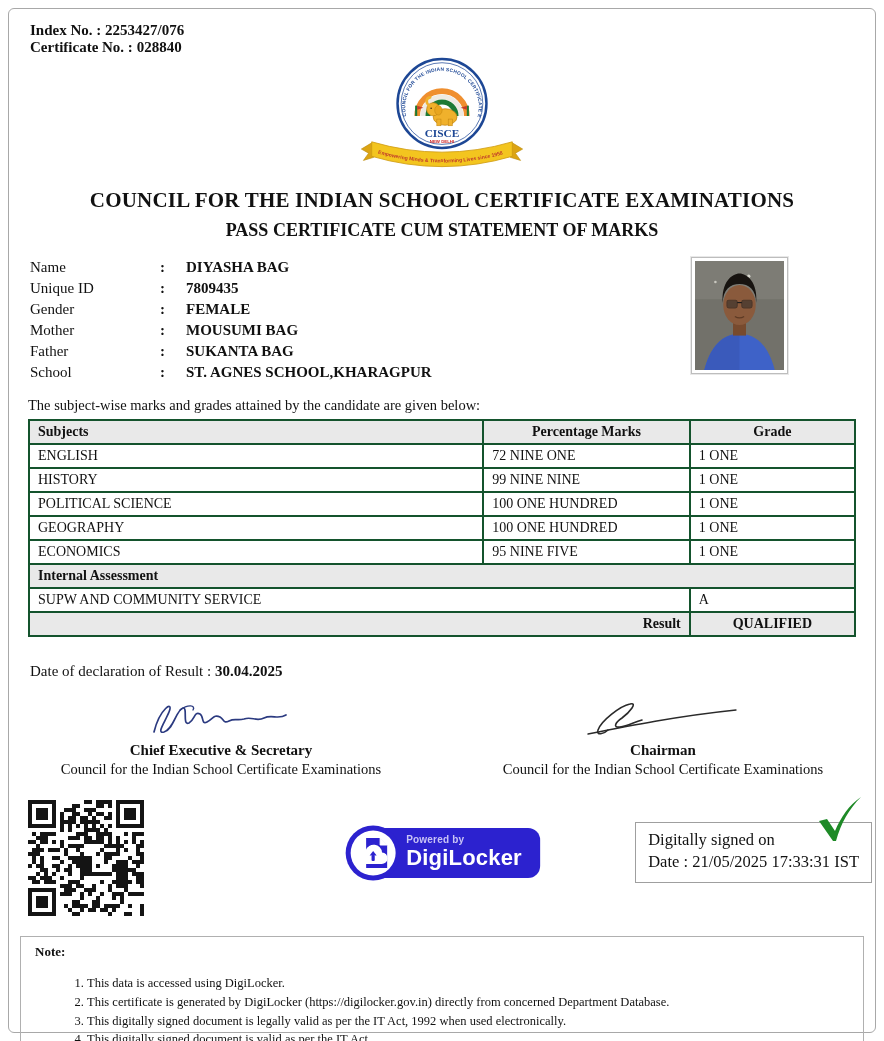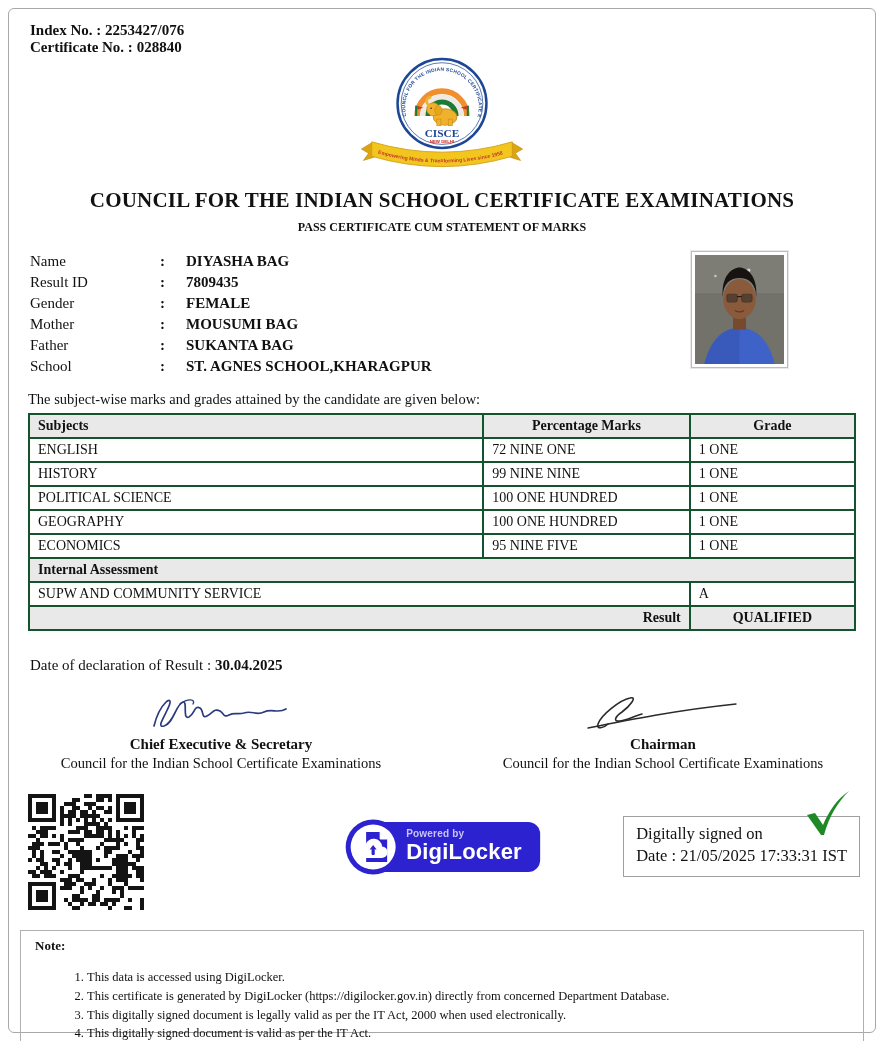--- a/index.html
+++ b/index.html
@@ -33,21 +33,21 @@
   .doc-header{display:flex; justify-content:space-between; margin:6px 30px 0 30px; font-size:15px; font-weight:bold;flex-direction:column;}
 
   
   .logo-wrap{display:flex; justify-content:center; margin-top:0px;}
   .logo-wrap svg{display:block;}
 
   
   .titles{text-align:center; margin-top:10px;}
   .title-main{font-size:21px; font-weight:bold; letter-spacing:0.2px;}
   .title-sub{font-size:17px; font-weight:bold; margin-top:6px;}
-  .title-doc{font-size:12px; font-weight:bold; margin-top:7px;}
+  .title-doc{font-size:18px; font-weight:bold; margin-top:7px;}
 
   
   .candidate{position:relative; margin:16px 30px 0 30px; min-height:128px;}
   .field-row{display:grid; grid-template-columns:130px 26px auto; font-size:15px; line-height:21px;}
   .f-label{font-weight:normal;}
   .f-colon{font-weight:bold;}
   .f-value{font-weight:bold;}
   .photo-frame{
     position:absolute; top:0; right:66px; width:97px; height:117px;
     background:#fff; border:1px solid #bdbdbd; padding:3px;
@@ -93,21 +93,21 @@
     font-family:"Liberation Sans","DejaVu Sans",sans-serif;
   }
   .dl-pill{
     background:var(--digilocker-blue); color:#fff; border-radius:12px;
     padding:7px 18px 9px 44px; margin-left:-40px; line-height:1.05;
   }
   .dl-powered{font-size:10px; color:#c9c4f5; font-weight:bold; letter-spacing:0.2px;}
   .dl-name{font-size:22px; font-weight:bold; letter-spacing:0.2px;}
   .dl-circle{position:relative; z-index:2; width:58px; height:58px; flex:0 0 auto;}
   .signed-box{
-    position:absolute; right:24px; top:22px;
+    position:absolute; right:12px; top:22px;
     border:1px solid #9f9f9f; padding:6px 12px 8px 12px;
     font-size:16.5px; line-height:1.35; background:#fff;
   }
   .signed-check{position:absolute; top:-28px; right:6px; width:54px; height:50px;}
 
   
   .note-box{
     margin:16px 20px 0 20px; border:1px solid #b0b0b0;
     padding:7px 14px 20px 14px; font-size:12.5px;
   }
@@ -184,21 +184,21 @@
   </div>
 
   <div class="candidate">
     <div>
         <div class="field-row">
           <span class="f-label">Name</span>
           <span class="f-colon">:</span>
           <span class="f-value">DIYASHA BAG</span>
         </div>
         <div class="field-row">
-          <span class="f-label">Result ID</span>
+          <span class="f-label">Unique ID</span>
           <span class="f-colon">:</span>
           <span class="f-value">7809435</span>
         </div>
         <div class="field-row">
           <span class="f-label">Gender</span>
           <span class="f-colon">:</span>
           <span class="f-value">FEMALE</span>
         </div>
         <div class="field-row">
           <span class="f-label">Mother</span>
@@ -754,18 +754,18 @@
       <div>Digitally signed on</div>
       <div>Date : 21/05/2025 17:33:31 IST</div>
     </div>
   </div>
 
   <div class="note-box">
     <div class="note-label">Note:</div>
     <ol>
         <li>This data is accessed using DigiLocker.</li>
         <li>This certificate is generated by DigiLocker (https://digilocker.gov.in) directly from concerned Department Database.</li>
-        <li>This digitally signed document is legally valid as per the IT Act, 2000 when used electronically.</li>
+        <li>This digitally signed document is legally valid as per the IT Act, 1992 when used electronically.</li>
         <li>This digitally signed document is valid as per the IT Act.</li>
       </ol>
   </div>
 
 </div>
 
 </body></html>

